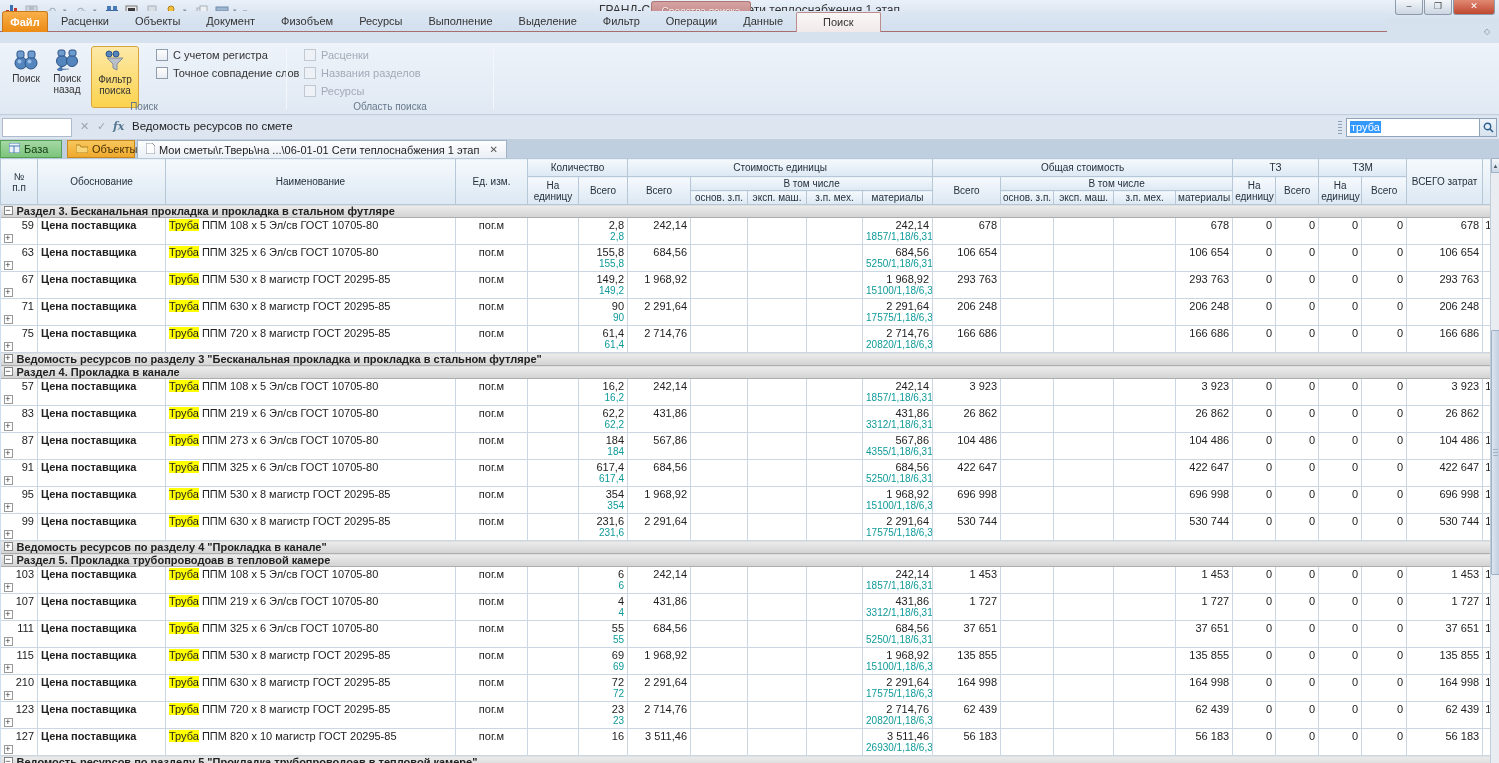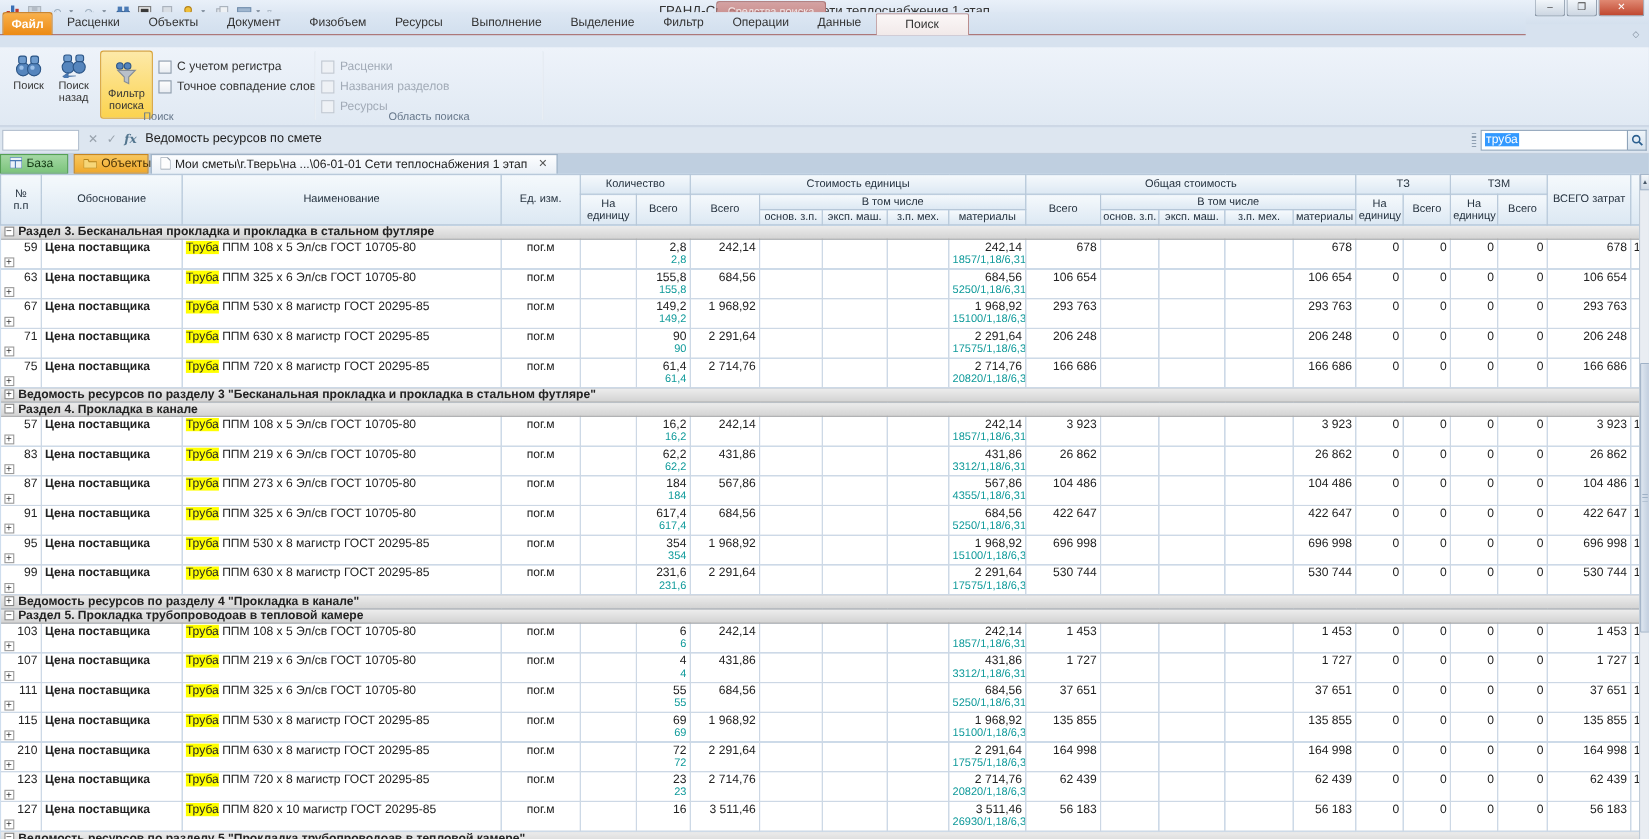--- a/index.html
+++ b/index.html
@@ -39,23 +39,23 @@
 
   
   .ribbon { position:absolute; left:0; top:43px; width:1499px; height:72px;
     background:linear-gradient(#eef3fa,#e0e9f3); border-bottom:1px solid #c3cedd; }
   .rgroup { position:absolute; top:0; height:71px; }
   .rgroup .glabel { position:absolute; left:0; right:0; bottom:2px; text-align:center; color:#66778a; font-size:10px; }
   .gsep { position:absolute; top:4px; width:1px; height:62px; background:#c5cfdb; border-right:1px solid #f4f8fc; }
   .bigbtn { position:absolute; top:3px; width:40px; height:62px; display:flex; flex-direction:column; align-items:center;
     padding-top:3px; border-radius:3px; color:#333; }
   .bigbtn .blabel { font-size:10px; line-height:11px; text-align:center; margin-top:2px; }
-  .bigbtn.pressed { background:linear-gradient(#fde9a8,#fbd34e); border:1px solid #d9a43a;justify-content:center; }
+  .bigbtn.pressed { background:linear-gradient(#fde9a8,#fbd34e); border:1px solid #d9a43a; }
   .chkcol { position:absolute; top:6px; }
-  .chk { display:flex; align-items:flex-end; height:18px; }
+  .chk { display:flex; align-items:flex-start; height:18px;margin-left:12px; }
   .chk .box { width:12px; height:12px; border:1px solid #8e9cab; background:linear-gradient(#fdfdfd,#e9edf2); margin-right:5px; }
   .chk .lbl { font-size:11px; color:#333; white-space:nowrap; }
   .chk.dis .box { border-color:#c0c8d2; background:#eef1f5; }
   .chk.dis .lbl { color:#a2abb7; }
 
   
   .fbar { position:absolute; left:0; top:116px; width:1499px; height:24px; background:#dde6f0; border-bottom:1px solid #c3cfdd; }
   .namebox { position:absolute; left:2px; top:2px; width:70px; height:19px; background:#fff; border:1px solid #aebccd; }
   .fico { position:absolute; top:4px; font-size:11px; color:#9aa4ae; }
   .fx { font-family:"DejaVu Serif",serif; font-style:italic; font-weight:bold; color:#54768f; }

